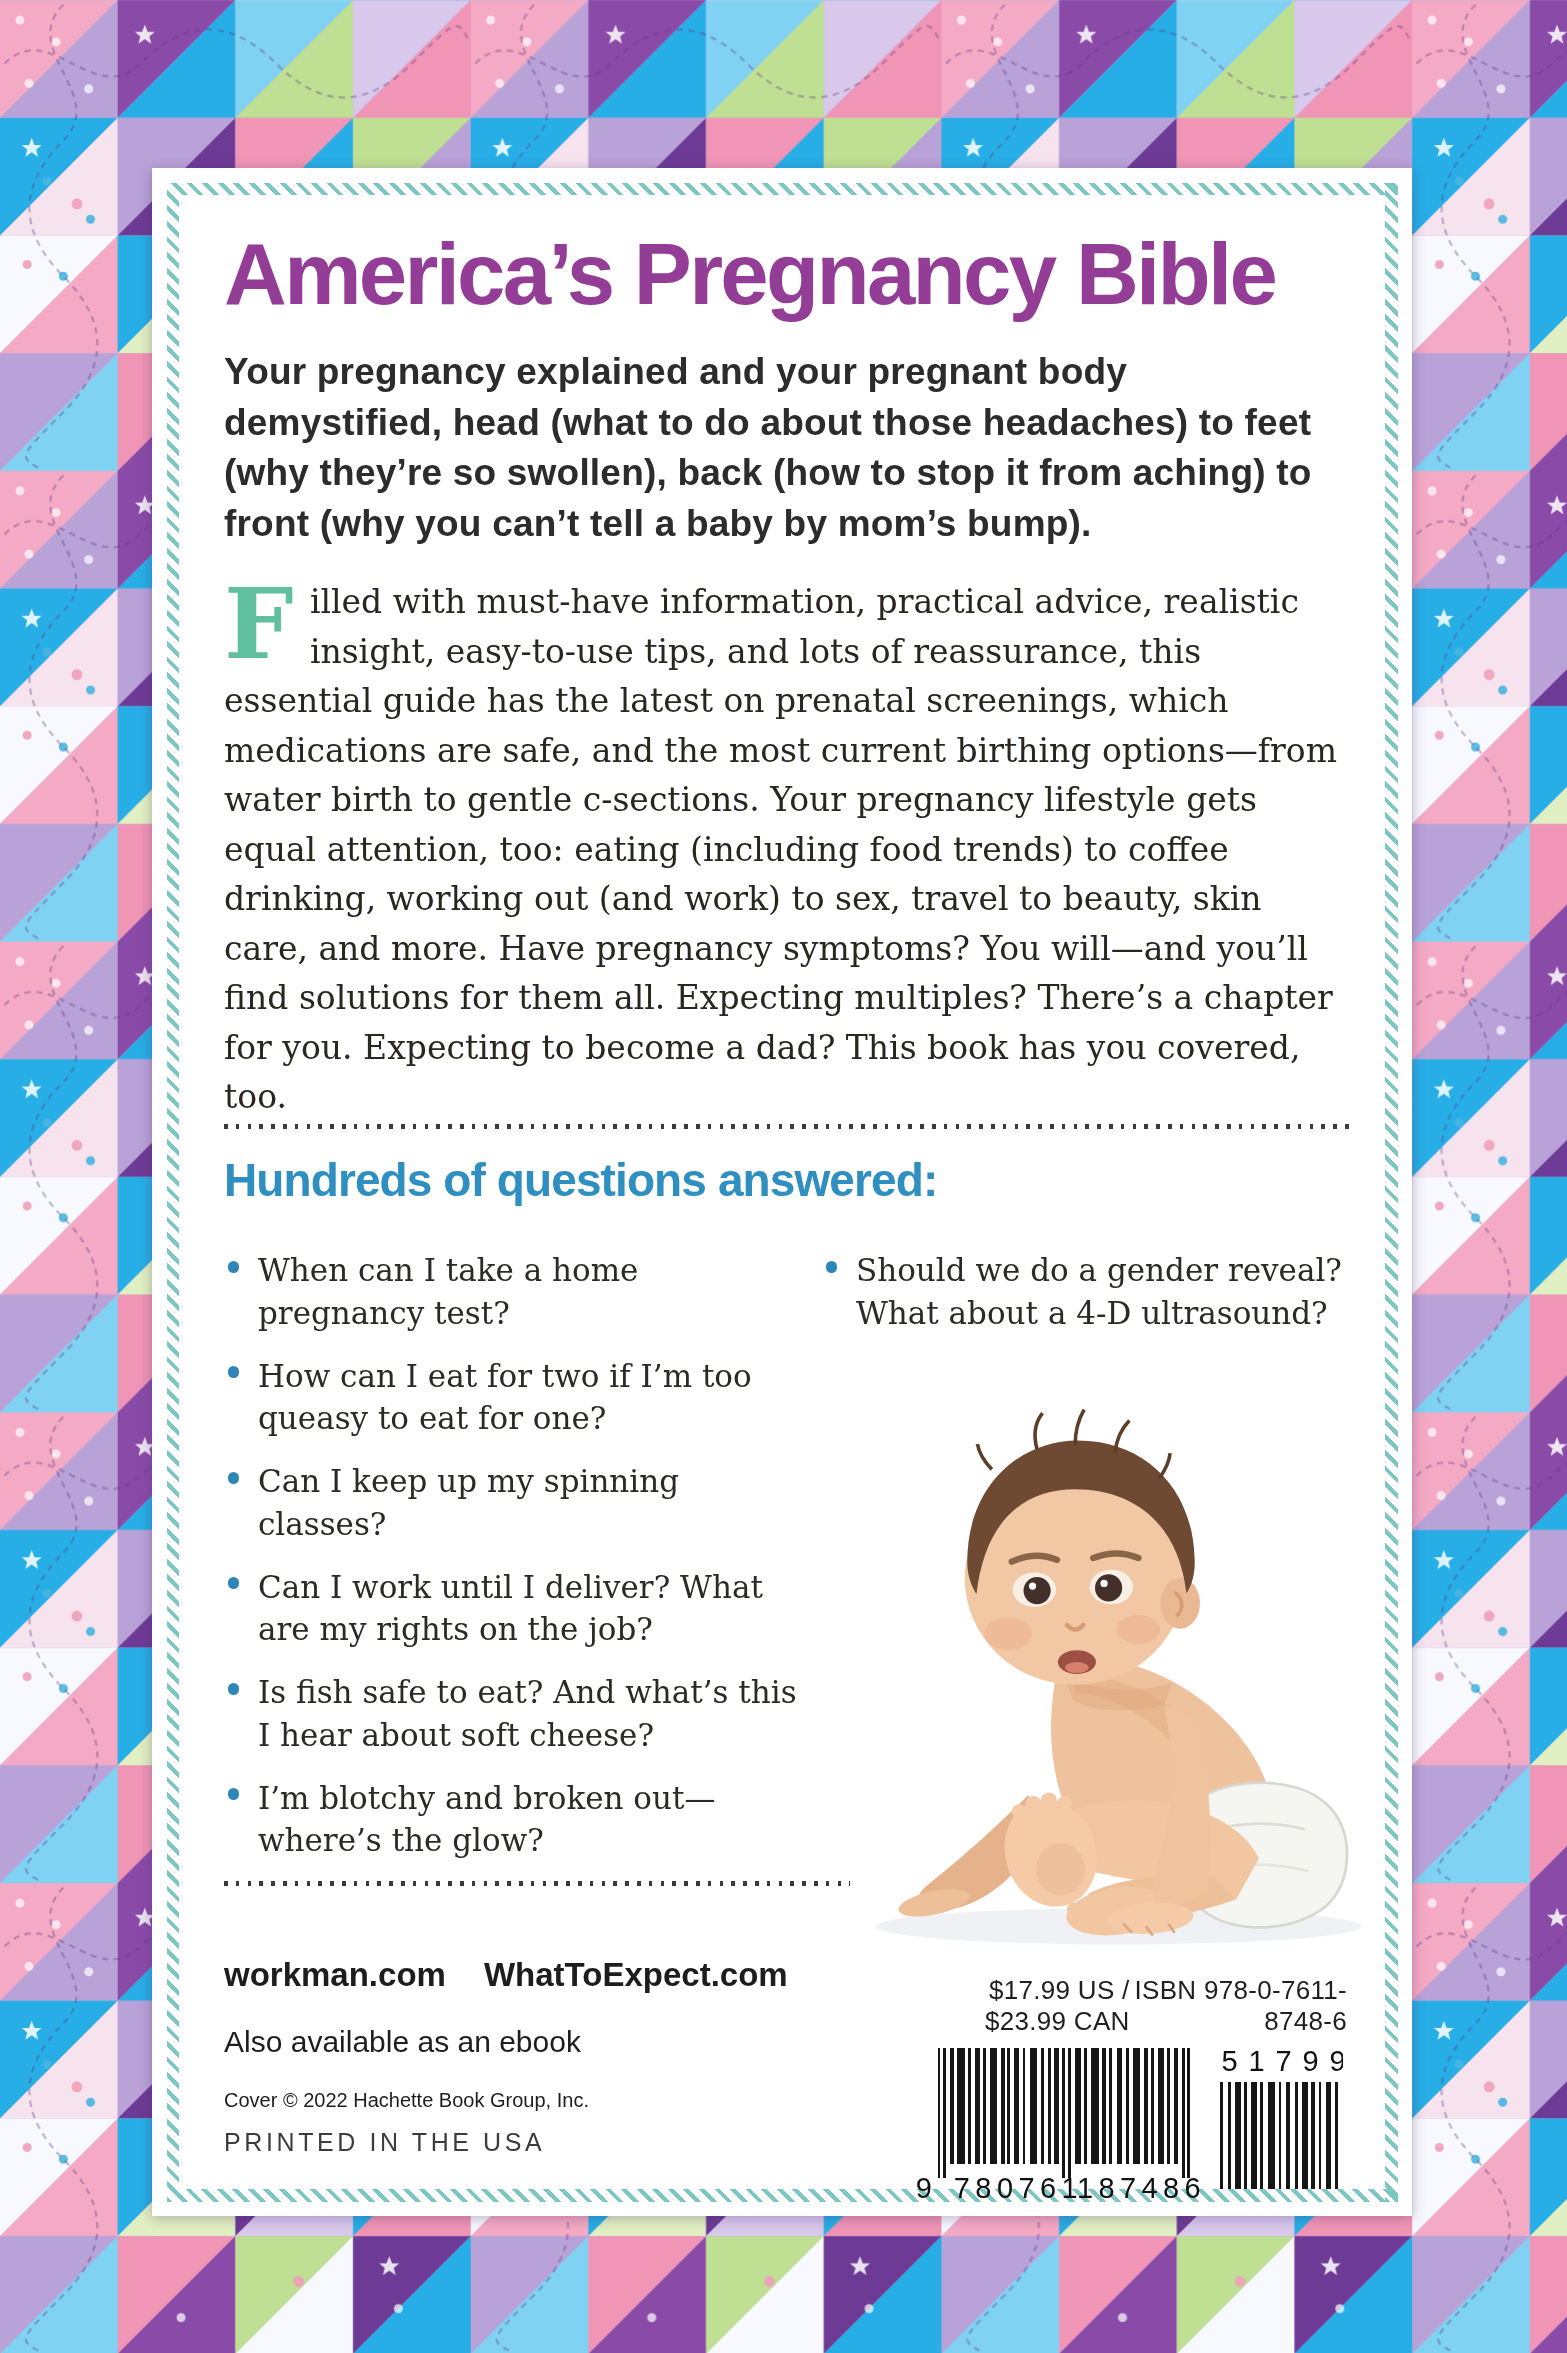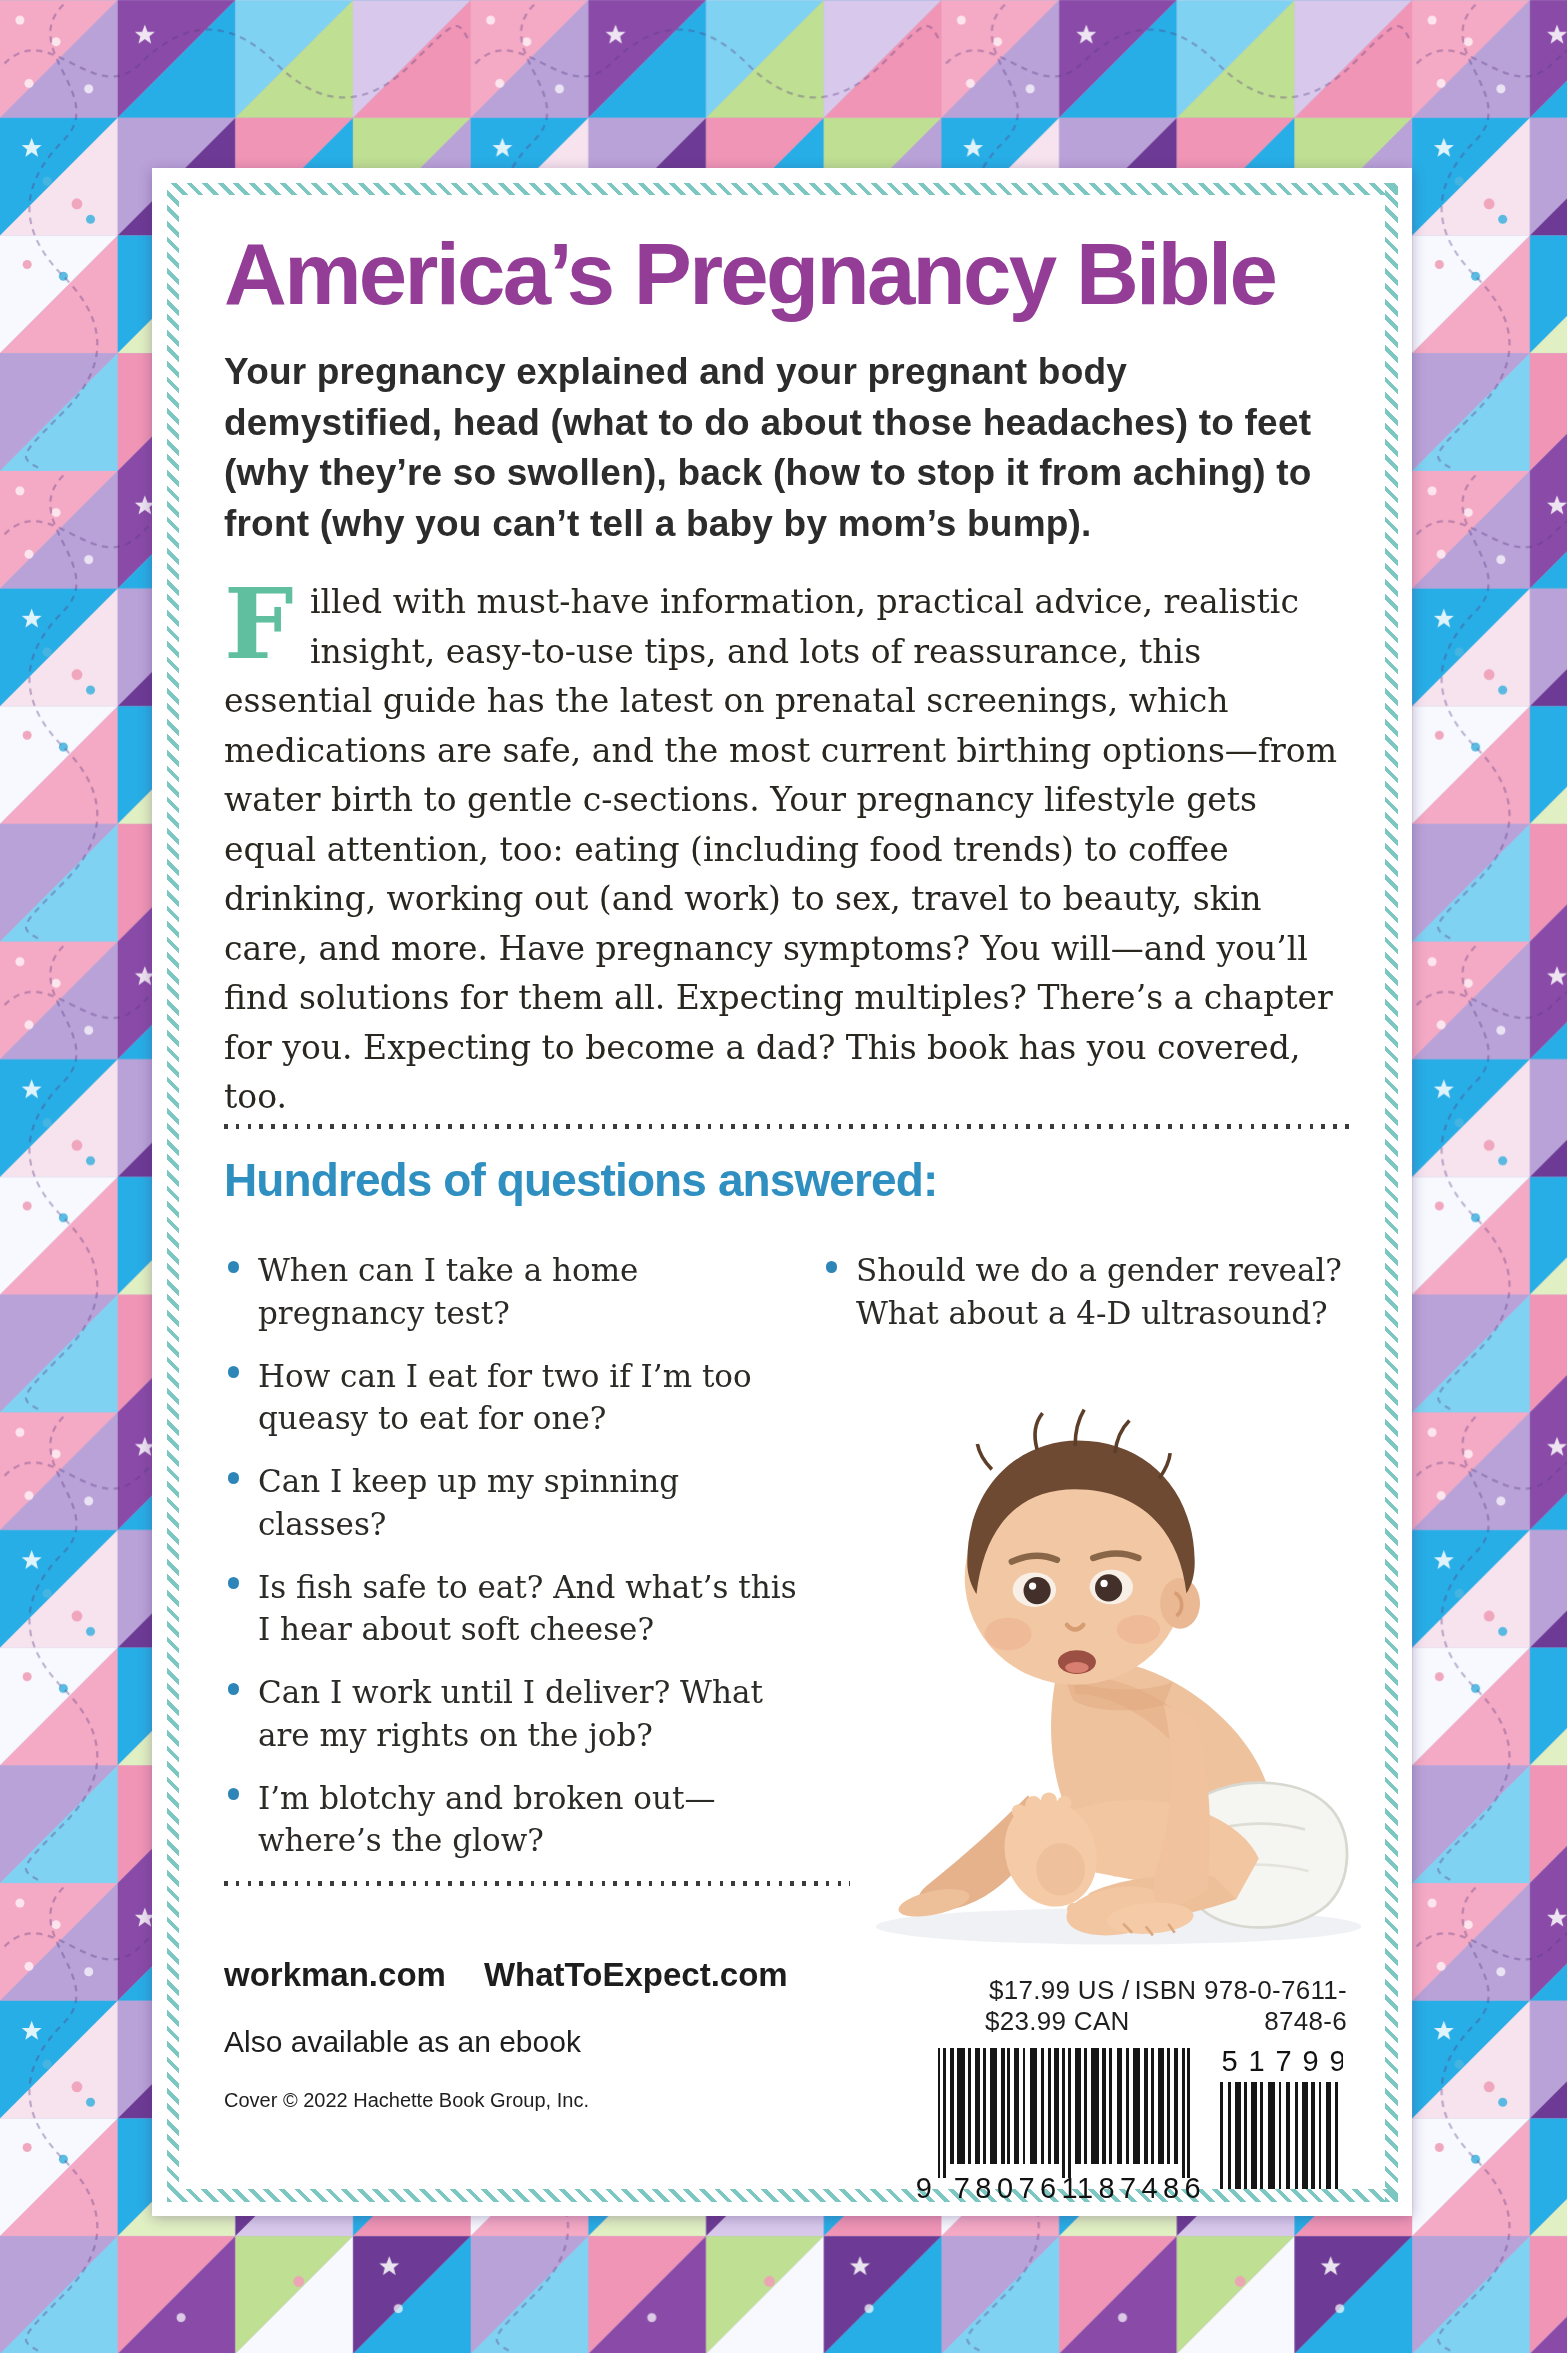--- a/index.html
+++ b/index.html
@@ -130,22 +130,22 @@
 
     <div class="abs dotted divider1"></div>
 
     <div class="abs heading">Hundreds of questions answered:</div>
 
     <div class="abs questions">
       <div class="qcol-left">
         <div class="q-item"><span class="dot"></span><span>When can I take a home pregnancy test?</span></div>
         <div class="q-item"><span class="dot"></span><span>How can I eat for two if I’m too queasy to eat for one?</span></div>
         <div class="q-item"><span class="dot"></span><span>Can I keep up my spinning classes?</span></div>
+        <div class="q-item"><span class="dot"></span><span>Can I work until I deliver? What are my rights on the job?</span></div>
         <div class="q-item"><span class="dot"></span><span>Is fish safe to eat? And what’s this I hear about soft cheese?</span></div>
-        <div class="q-item"><span class="dot"></span><span>Can I work until I deliver? What are my rights on the job?</span></div>
         <div class="q-item"><span class="dot"></span><span>I’m blotchy and broken out—where’s the glow?</span></div>
       </div>
       <div class="qcol-right">
         <div class="q-item"><span class="dot"></span><span>Should we do a gender reveal? What about a 4-D ultrasound?</span></div>
       </div>
     </div>
 
     <svg class="abs baby" viewBox="0 0 580 600" xmlns="http://www.w3.org/2000/svg" aria-label="Baby wearing a white diaper sitting and leaning forward">
       <ellipse cx="300" cy="575" rx="268" ry="20" fill="#e6eaf0" opacity="0.65"></ellipse>
       <path d="M200 430 C160 470 120 505 88 530 C72 543 78 558 98 558 C128 558 158 542 180 520 L225 472 Z" fill="#e5b28c"></path>
@@ -195,20 +195,21 @@
     </svg>
 
     <div class="abs dotted divider2"></div>
 
     <div class="abs publisher">
       <div class="pub-sites">
         <span>workman.com</span><span>WhatToExpect.com</span>
       </div>
       <div class="pub-note">Also available as an ebook</div>
       <div class="pub-copy">Cover © 2022 Hachette Book Group, Inc.</div>
+      <div class="pub-printed">PRINTED IN THE USA</div>
     </div>
 
     <div class="abs isbn-area">
       <div class="price-row">
         <span>$17.99 US / $23.99 CAN</span>
         <span>ISBN 978-0-7611-8748-6</span>
       </div>
       <div class="codes-row">
         <svg class="barcode-main" viewBox="0 0 316 172" xmlns="http://www.w3.org/2000/svg" shape-rendering="crispEdges">
           <g fill="#161616">

